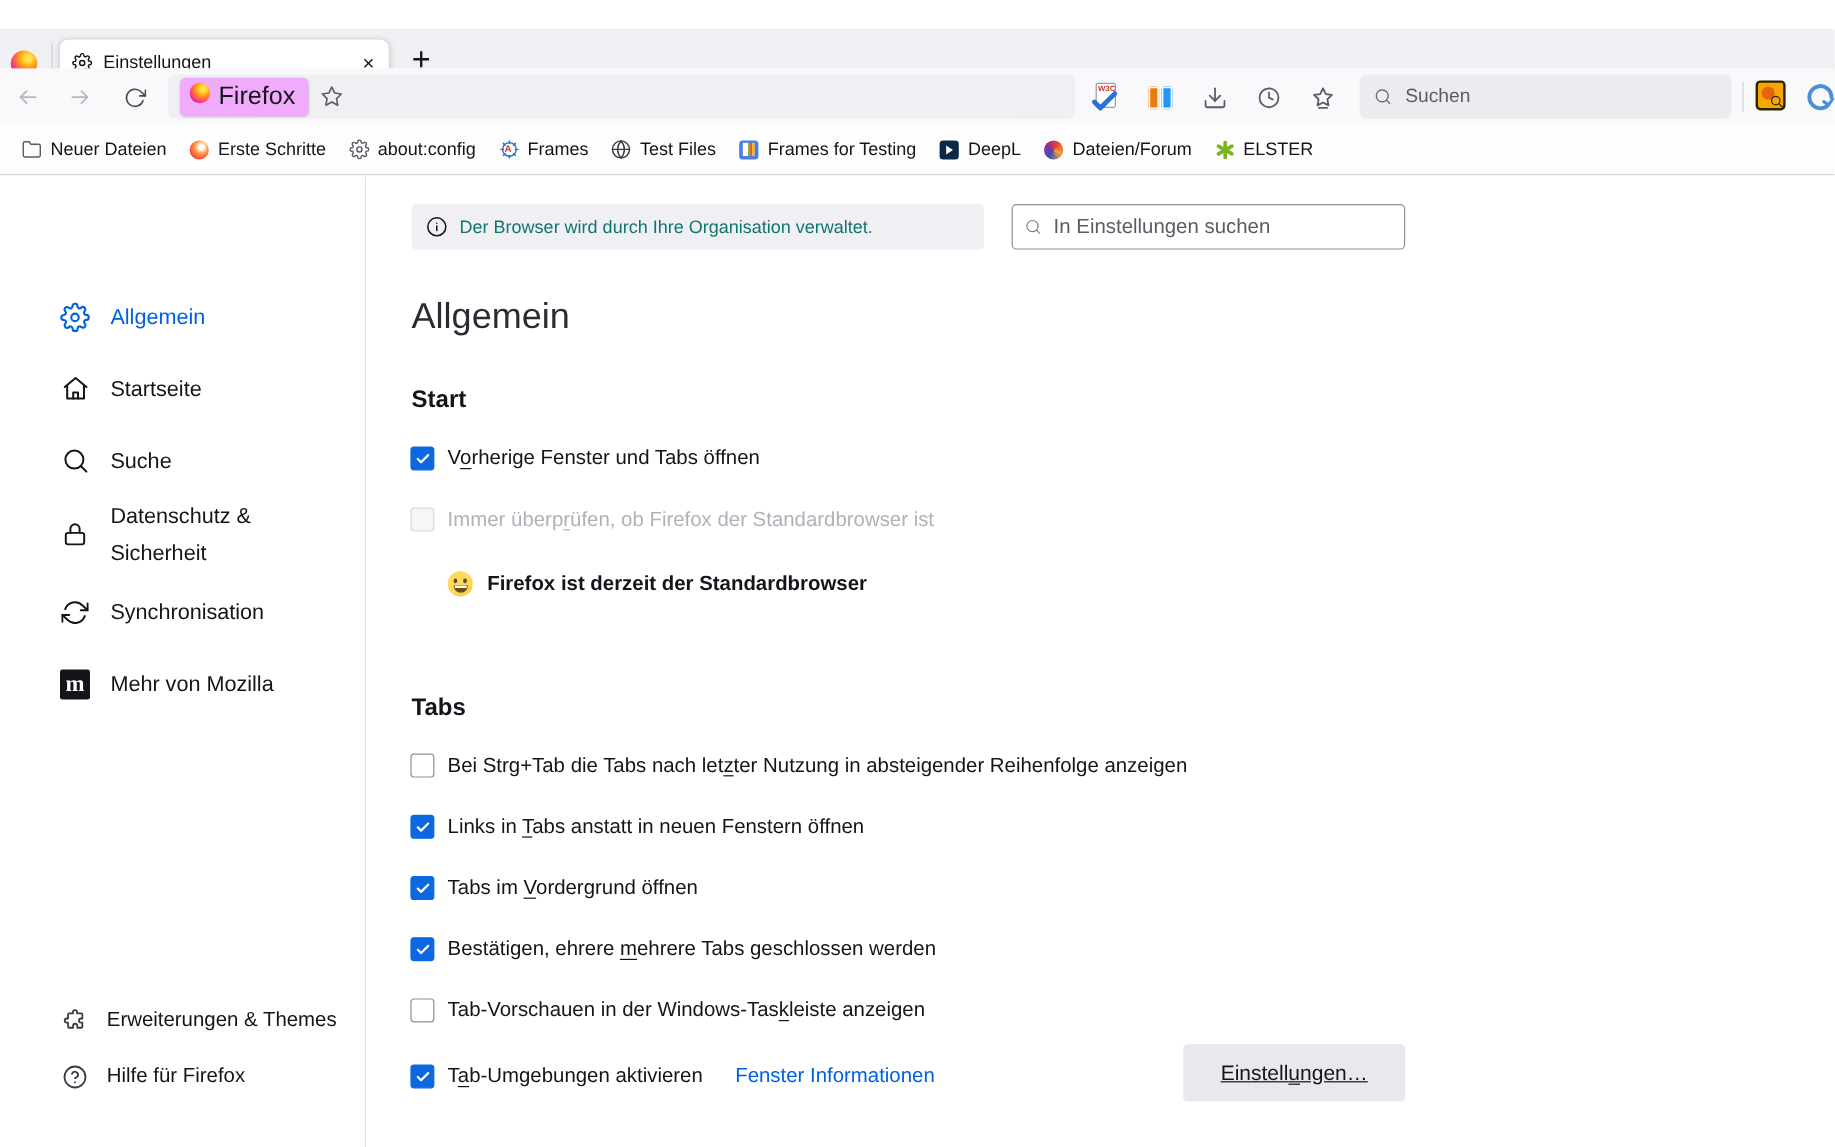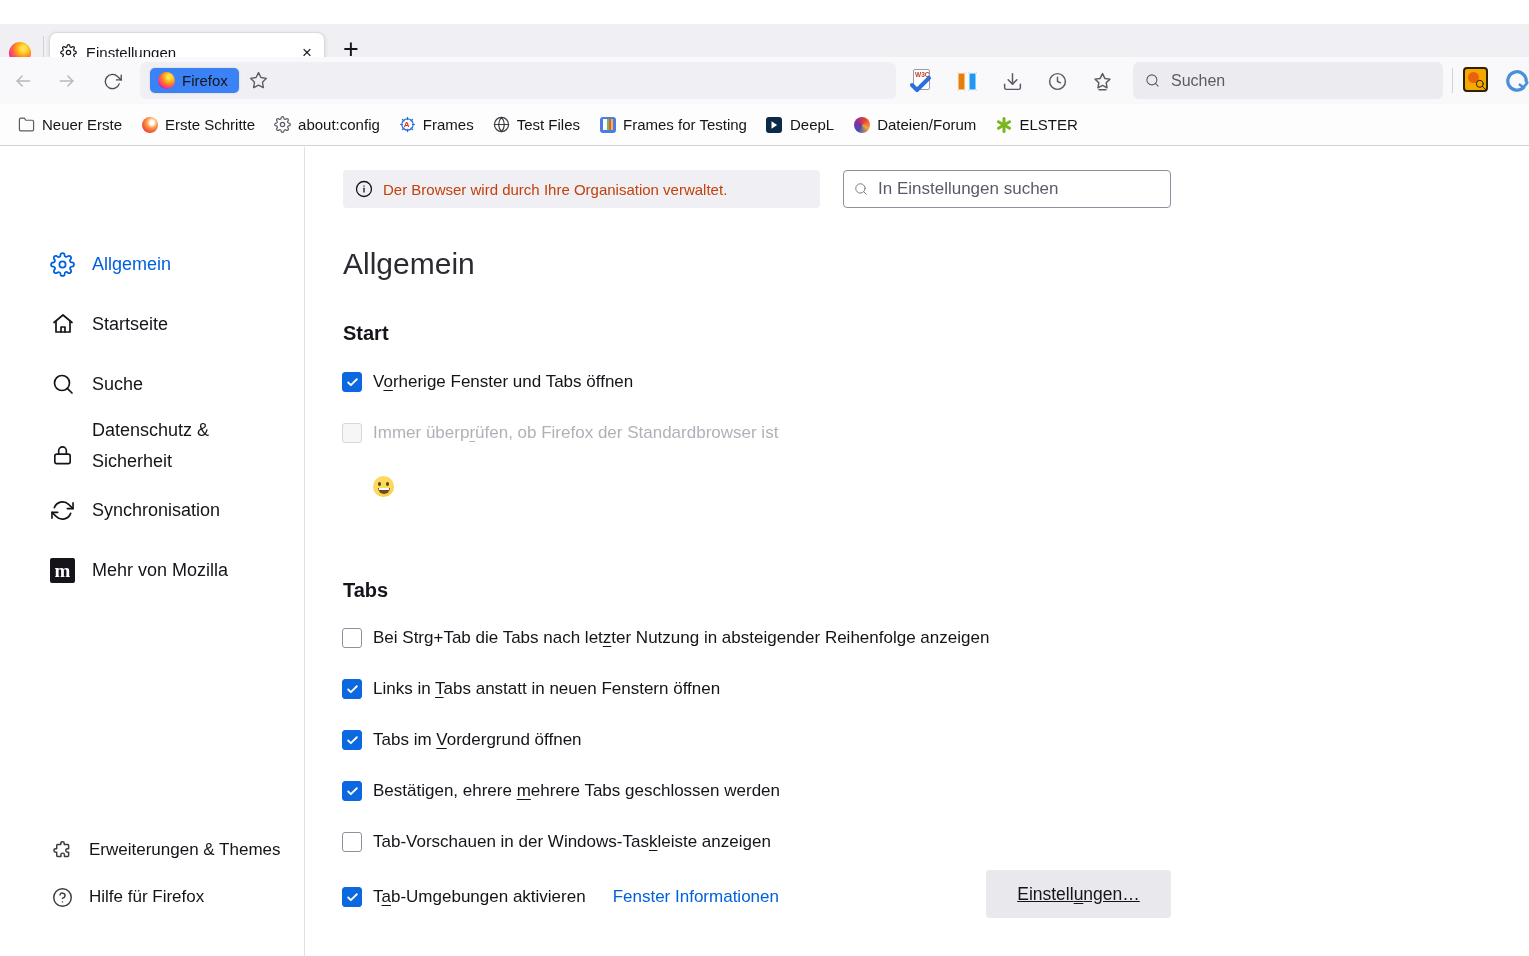--- a/index.html
+++ b/index.html
@@ -25,22 +25,22 @@
   .tab-title{font-size:15px;flex:1;white-space:nowrap;overflow:hidden;}
   .tab-close{font-size:17px;color:#15141a;line-height:1;padding:0 2px;}
   .newtab{position:absolute;left:336px;top:10px;font-size:27px;font-weight:300;color:#15141a;width:30px;text-align:center;}
 
   
   .navbar{position:absolute;top:57px;left:0;right:0;height:47px;background:#f9f9fb;}
   .navbtn{position:absolute;top:7px;width:34px;height:34px;display:flex;align-items:center;justify-content:center;border-radius:4px;}
   .disabled-nav{color:#b6b6bd;}
   .urlbar{position:absolute;left:140px;top:5px;width:756px;height:37px;background:#f0f0f4;border-radius:6px;
     display:flex;align-items:center;gap:10px;padding:0 10px;box-sizing:border-box;}
-  .urlchip{background:#3b82f6;border-radius:5px;padding:4px 11px 4px 8px;display:flex;align-items:center;gap:7px;
-    font-size:15px;box-shadow:0 0 2px rgba(0,0,0,.18);}
+  .urlchip{background:#f0abfc;border-radius:5px;padding:4px 11px 4px 8px;display:flex;gap:7px;
+    font-size:21px;box-shadow:0 0 2px rgba(0,0,0,.18);}
   .urltext{font-size:15.5px;color:#15141a;flex:1;}
   .toolicon{position:absolute;top:8px;width:32px;height:32px;display:flex;align-items:center;justify-content:center;color:#5b5b66;}
   .navsearch{position:absolute;left:1133px;top:5px;width:310px;height:37px;background:#ececf0;border-radius:6px;
     display:flex;align-items:center;gap:9px;padding:0 12px;box-sizing:border-box;color:#5b5b66;}
   .navsearch input{border:0;background:transparent;outline:none;font-size:16px;color:#15141a;width:100%;
     font-family:"Liberation Sans",sans-serif;}
   .navsearch input::placeholder{color:#5b5b66;opacity:1;}
   .nav-sep{position:absolute;left:1452px;top:11px;width:1px;height:25px;background:#d0d0d7;}
   
   .w3c{position:relative;width:22px;height:24px;}
@@ -75,31 +75,31 @@
   .frames-ico{position:relative;color:#2b6fd9;}
   .frames-ico b{position:absolute;left:5px;top:4px;font-size:8px;color:#d3342a;font-weight:bold;}
 
   
   .sidebar{position:absolute;top:147px;left:0;width:305px;bottom:0;background:#fff;border-right:1px solid #e0e0e6;box-sizing:border-box;}
   .main{position:absolute;top:147px;left:306px;right:0;bottom:0;background:#fff;}
 
   .side-item{position:absolute;left:50px;height:40px;display:flex;align-items:center;gap:17px;font-size:18px;color:#15141a;}
   .side-item .ico{width:25px;height:25px;display:flex;align-items:center;justify-content:center;color:#15141a;}
   .side-item.selected, .side-item.selected .ico{color:#0061e0;}
-  .side-two{align-items:center;height:auto;}
+  .side-two{align-items:flex-start;height:auto;}
   .side-two .txt{line-height:31px;}
   .moz{width:25px;height:25px;background:#15141a;border-radius:2px;color:#fff;display:flex;align-items:center;justify-content:center;
     font-family:"Liberation Serif","DejaVu Serif",serif;font-weight:bold;font-size:19px;line-height:1;}
   .side-foot{position:absolute;left:52px;height:28px;display:flex;align-items:center;gap:16px;font-size:17px;color:#15141a;}
   .side-foot .ico{width:21px;height:21px;color:#3b3b44;display:flex;align-items:center;justify-content:center;}
 
   
   .notice{position:absolute;left:37px;top:23px;width:477px;height:38px;background:#f0f0f4;border-radius:4px;
     display:flex;align-items:center;gap:10px;padding:0 12px;box-sizing:border-box;}
-  .notice .txt{color:#c2410c;font-size:15px;}
+  .notice .txt{color:#0f766e;font-size:15px;}
   .notice .ico{color:#15141a;}
   .prefsearch{position:absolute;left:537px;top:23px;width:328px;height:38px;border:1px solid #8f8f9d;border-radius:4px;
     background:#fff;display:flex;align-items:center;gap:8px;padding:12px 10px;box-sizing:border-box;color:#7a7a85;}
   .prefsearch input{border:0;outline:none;background:transparent;font-size:17px;width:100%;color:#15141a;
     font-family:"Liberation Sans",sans-serif;}
   .prefsearch input::placeholder{color:#5b5b66;opacity:1;}
 
   .h1{position:absolute;left:37px;top:100px;font-size:30px;font-weight:300;color:#2b2b33;}
   .h2{position:absolute;left:37px;font-size:20px;font-weight:600;color:#15141a;}
 
@@ -239,21 +239,21 @@
   </div>
 </div>
 
 <div class="bmbar">
   <span class="bm">
     <span class="bm-ico">
         <svg class="stk" width="17" height="17" viewBox="0 0 24 24">
           <path d="M22 19a2 2 0 0 1-2 2H4a2 2 0 0 1-2-2V5a2 2 0 0 1 2-2h5l2 3h9a2 2 0 0 1 2 2z"></path>
         </svg>
       </span>
-    <span>Neuer Erste</span>
+    <span>Neuer Dateien</span>
   </span>
   <span class="bm">
     <span class="bm-ico">
         <span class="circ-fx"></span>
       </span>
     <span>Erste Schritte</span>
   </span>
   <span class="bm">
     <span class="bm-ico">
         <svg class="stk" width="17" height="17" viewBox="0 0 24 24" stroke-width="1.9">
@@ -437,20 +437,21 @@
     </span>
     <span><span>Immer überp</span><span class="ak">r</span><span>üfen, ob Firefox der Standardbrowser ist</span></span>
   </div>
 
   <div class="row status-row" style="top:329px">
     <span class="smiley">
         <i class="l"></i>
         <i class="r"></i>
         <b></b>
       </span>
+    <span>Firefox ist derzeit der Standardbrowser</span>
   </div>
 
   <div class="h2" style="top:432px">Tabs</div>
 
   <div class="row" style="top:481px">
     <span class="cb">
       
     </span>
     <span><span>Bei Strg+Tab die Tabs nach let</span><span class="ak">z</span><span>ter Nutzung in absteigender Reihenfolge anzeigen</span></span>
   </div>

